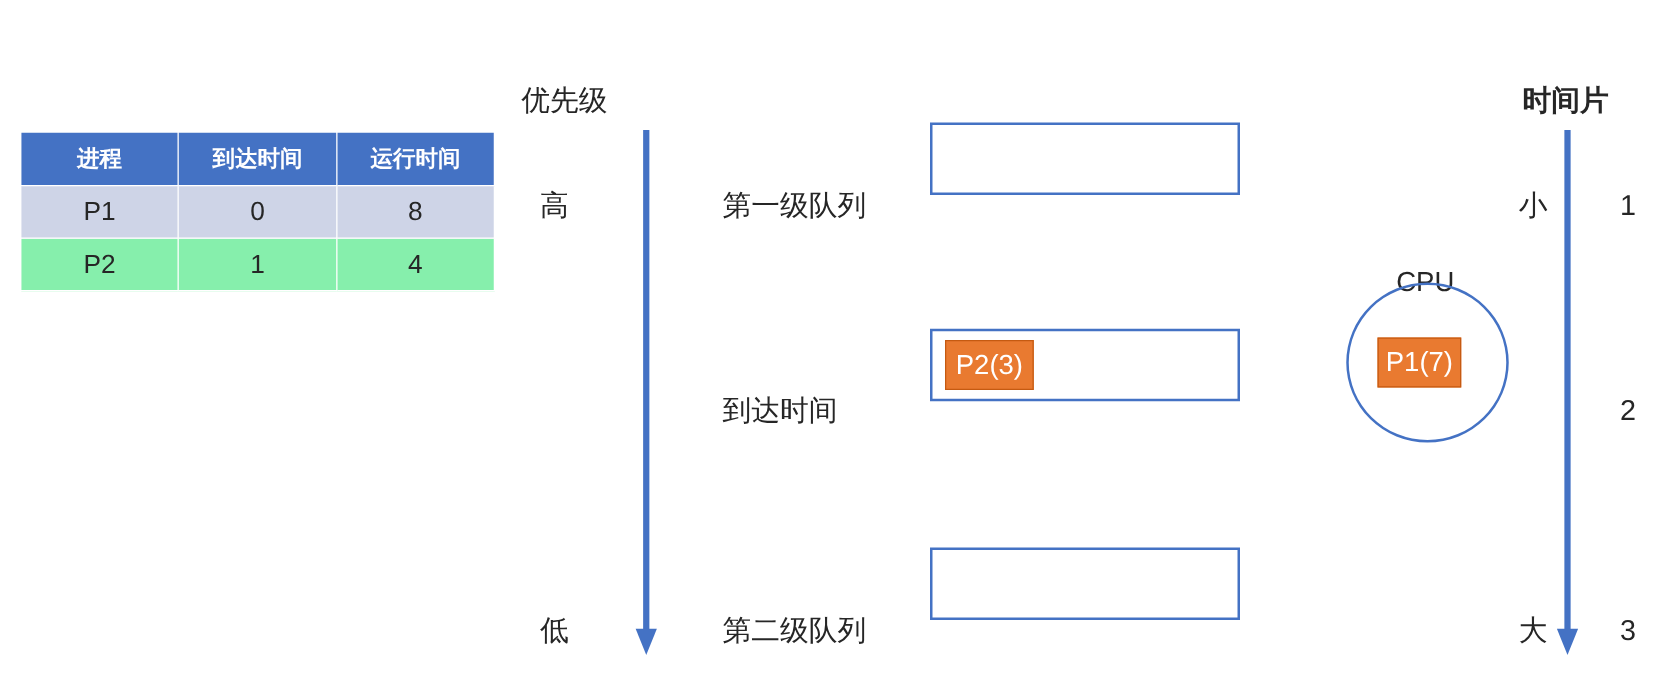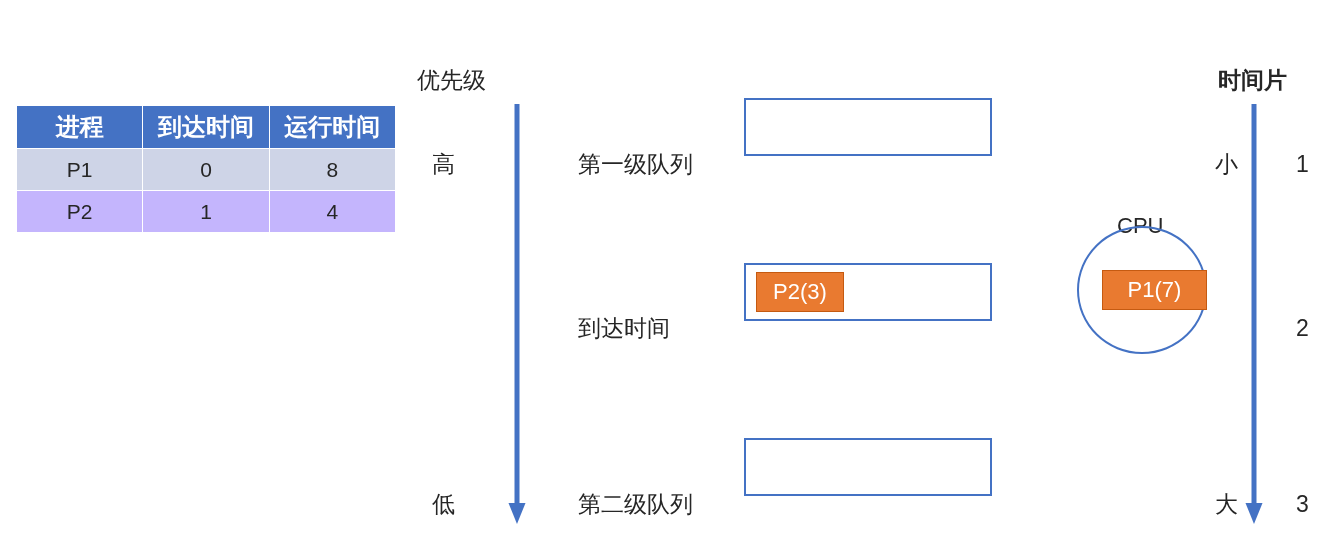--- a/index.html
+++ b/index.html
@@ -35,30 +35,30 @@
     font-weight: normal;
     padding: 0;
     height: 41px;
     line-height: 41px;
     font-size: 21px;
   }
   #process-table thead th {
     background: #4472C4;
     color: #ffffff;
     font-weight: bold;
-    font-size: 24px;
+    font-size: 18px;
     height: 42px;
     line-height: 42px;
   }
   #process-table tbody tr.row-dark td {
     background: #CED4E7;
     color: #262626;
   }
   #process-table tbody tr.row-light td {
-    background: #c4b5fd;
+    background: #86efac;
     color: #262626;
   }
 
   
   .lbl {
     position: absolute;
     font-size: 23px;
     color: #262626;
     white-space: nowrap;
     line-height: 1;
@@ -115,27 +115,27 @@
     color: #ffffff;
     font-size: 22px;
     display: flex;
     align-items: center;
     justify-content: center;
     box-sizing: border-box;
   }
   #chip-p2 {
     left: 756px;
     top: 272px;
-    width: 88px;
+    width: 71px;
     height: 40px;
   }
   #chip-p1 {
     left: 1102px;
     top: 270px;
-    width: 105px;
+    width: 67px;
     height: 40px;
   }
 
   
   #cpu-circle {
     position: absolute;
     left: 1077px;
     top: 226px;
     width: 130px;
     height: 128px;

